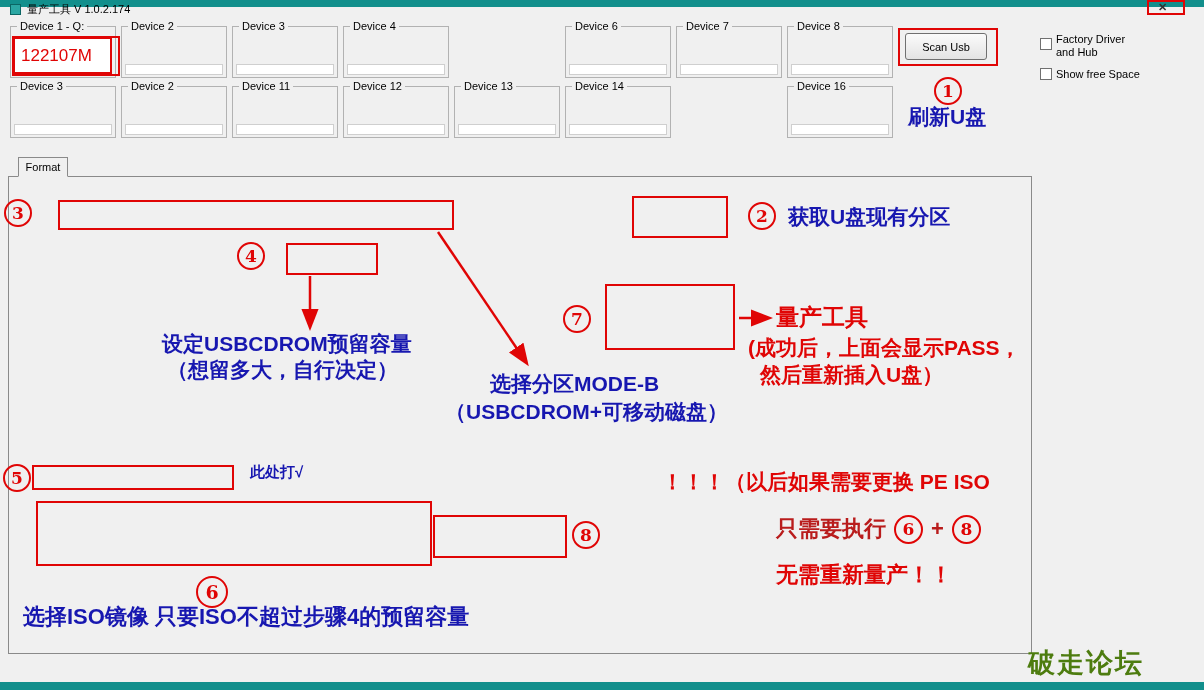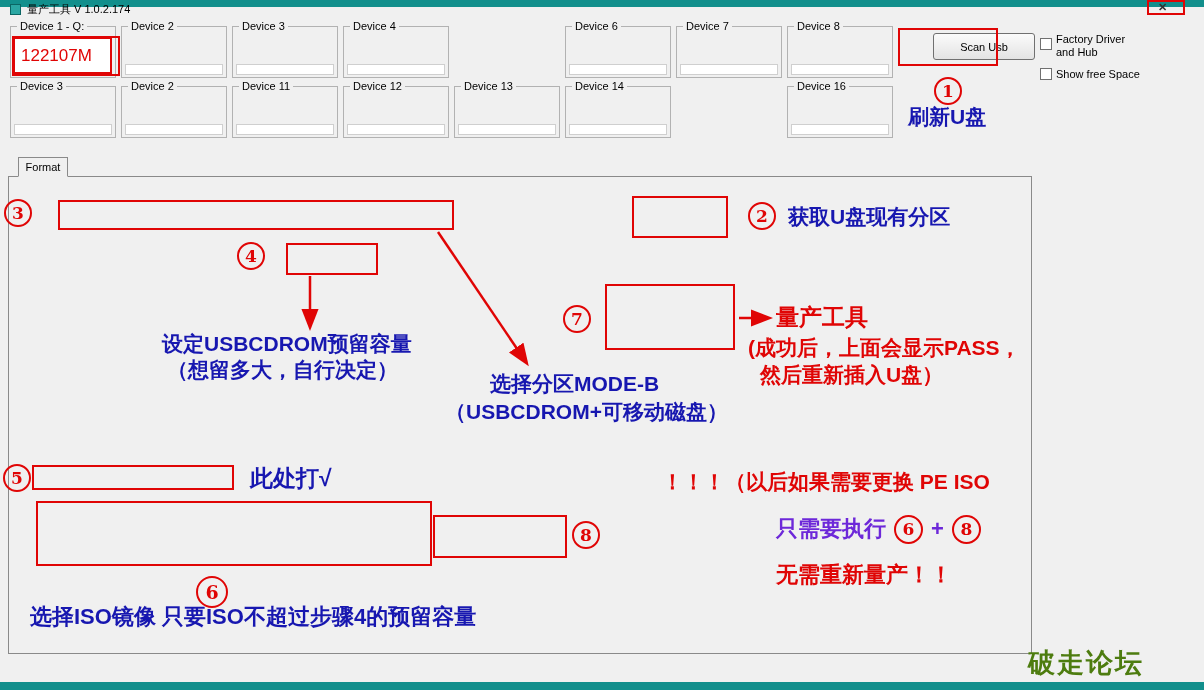--- a/index.html
+++ b/index.html
@@ -35,21 +35,21 @@
   .circle-num { position:absolute; border:2px solid #e00505; border-radius:50%; color:#e00505; font-weight:bold; text-align:center; font-family:"DejaVu Serif",serif; z-index:51; pointer-events:none; }
   .c28 { width:28px; height:28px; line-height:24px; font-size:17px; }
   .c32 { width:32px; height:32px; line-height:28px; font-size:19px; }
   .blue-note { position:absolute; color:#1717b0; font-weight:bold; white-space:nowrap; z-index:52; pointer-events:none; }
   .red-note { position:absolute; color:#e00505; font-weight:bold; white-space:nowrap; z-index:52; pointer-events:none; }
   .arrows { position:absolute; left:0; top:0; z-index:49; pointer-events:none; }
   .tab { position:absolute; border:1px solid #8a8a8a; border-bottom:1px solid #f0f0f0; background:#f0f0f0; text-align:center; padding-top:3px; z-index:2; cursor:pointer; }
   .panel { position:absolute; border:1px solid #8a8a8a; background:#f0f0f0; z-index:1; }
   .listbox { position:absolute; border:1px solid #b0b0b0; background:#f5f5f5; }
   .inline-run { position:absolute; display:flex; align-items:center; gap:8px; z-index:52; pointer-events:none; }
-  .inline-run .txt { color:#6d28d9; font-weight:bold; font-size:22px; white-space:nowrap; }
+  .inline-run .txt { color:#b91c1c; font-weight:bold; font-size:22px; white-space:nowrap; }
   .inline-run .crc { width:29px; height:29px; border:2px solid #e00505; border-radius:50%; color:#e00505; font-weight:bold; text-align:center; line-height:25px; font-size:17px; font-family:"DejaVu Serif",serif; }
   .watermark { position:absolute; color:#4d7c0f; font-weight:bold; font-size:27px; letter-spacing:2px; z-index:53; white-space:nowrap; }
 </style>
 </head>
 <body>
 
 <div class="win">
 
   <div class="teal-strip" style="top:0;height:7px"></div>
   <div class="teal-strip" style="top:682;height:8px;top:682px"></div>
@@ -109,21 +109,21 @@
   </div>
   <div class="device" style="left:565px;top:86px">
     <span class="gb-label">Device 14</span>
     <div class="dev-strip"></div>
   </div>
   <div class="device" style="left:787px;top:86px">
     <span class="gb-label">Device 16</span>
     <div class="dev-strip"></div>
   </div>
 
-  <div class="btn" style="left:933px;top:33px;width:102px;height:27px">Scan Usb</div>
+  <div class="btn" style="left:905px;top:33px;width:82px;height:27px">Scan Usb</div>
   <span class="cb" style="left:1040px;top:38px"></span>
   <span class="lbl" style="left:1056px;top:33px;width:84px;white-space:normal;line-height:1.2">Factory Driver and Hub</span>
   <span class="cb" style="left:1040px;top:68px"></span>
   <span class="lbl" style="left:1056px;top:68px">Show free Space</span>
 
   <div class="tab" style="left:18px;top:157px;width:50px;height:20px">Format</div>
   <div class="panel" style="left:8px;top:176px;width:1024px;height:478px"></div>
 
   <div class="groupbox" style="left:46px;top:194px;width:862px;height:300px">
     <span class="gb-label">Format Option</span>
@@ -229,22 +229,22 @@
     <line x1="438" y1="232" x2="526" y2="362" stroke="#e00505" stroke-width="2.5" marker-end="url(#ah)"></line>
     <line x1="739" y1="318" x2="768" y2="318" stroke="#e00505" stroke-width="2.5" marker-end="url(#ah)"></line>
   </svg>
 
   <span class="blue-note" style="left:908px;top:103px;font-size:21px">刷新U盘</span>
   <span class="blue-note" style="left:788px;top:203px;font-size:21px">获取U盘现有分区</span>
   <span class="blue-note" style="left:162px;top:330px;font-size:21px">设定USBCDROM预留容量</span>
   <span class="blue-note" style="left:167px;top:356px;font-size:21px">（想留多大，自行决定）</span>
   <span class="blue-note" style="left:490px;top:370px;font-size:21px">选择分区MODE-B</span>
   <span class="blue-note" style="left:445px;top:398px;font-size:21px">（USBCDROM+可移动磁盘）</span>
-  <span class="blue-note" style="left:250px;top:463px;font-size:23px">此处打√</span>
-  <span class="blue-note" style="left:30px;top:602px;font-size:22px">选择ISO镜像 只要ISO不超过步骤4的预留容量</span>
+  <span class="blue-note" style="left:250px;top:463px;font-size:15px">此处打√</span>
+  <span class="blue-note" style="left:23px;top:602px;font-size:22px">选择ISO镜像 只要ISO不超过步骤4的预留容量</span>
 
   <span class="red-note" style="left:776px;top:302px;font-size:23px">量产工具</span>
   <span class="red-note" style="left:748px;top:334px;font-size:21px">(成功后，上面会显示PASS，</span>
   <span class="red-note" style="left:662px;top:468px;font-size:21px">！！！（以后如果需要更换 PE ISO</span>
   <span class="red-note" style="left:760px;top:361px;font-size:21px">然后重新插入U盘）</span>
   <div class="inline-run" style="left:776px;top:514px">
     <span class="txt">只需要执行</span>
     <span class="crc">6</span>
     <span class="txt">+</span>
     <span class="crc">8</span>

